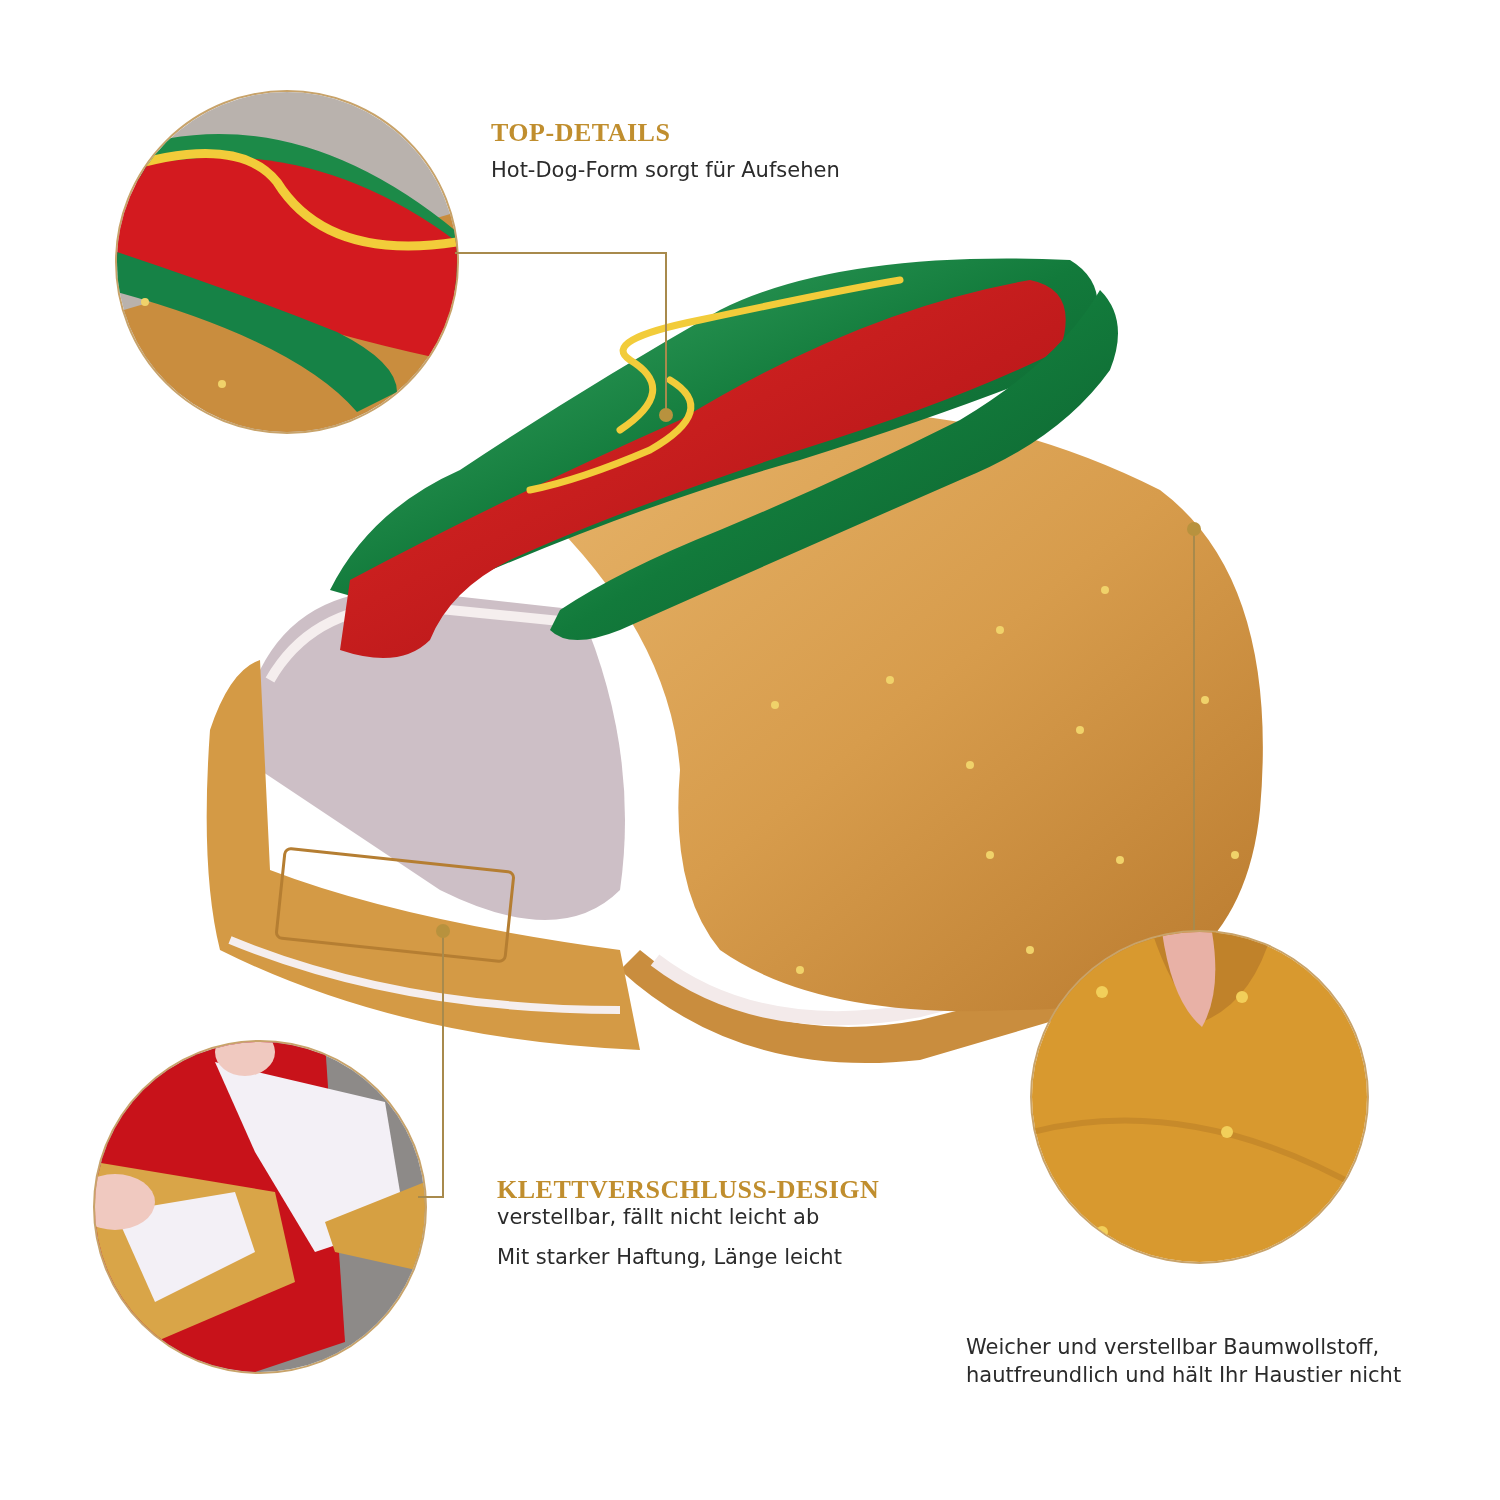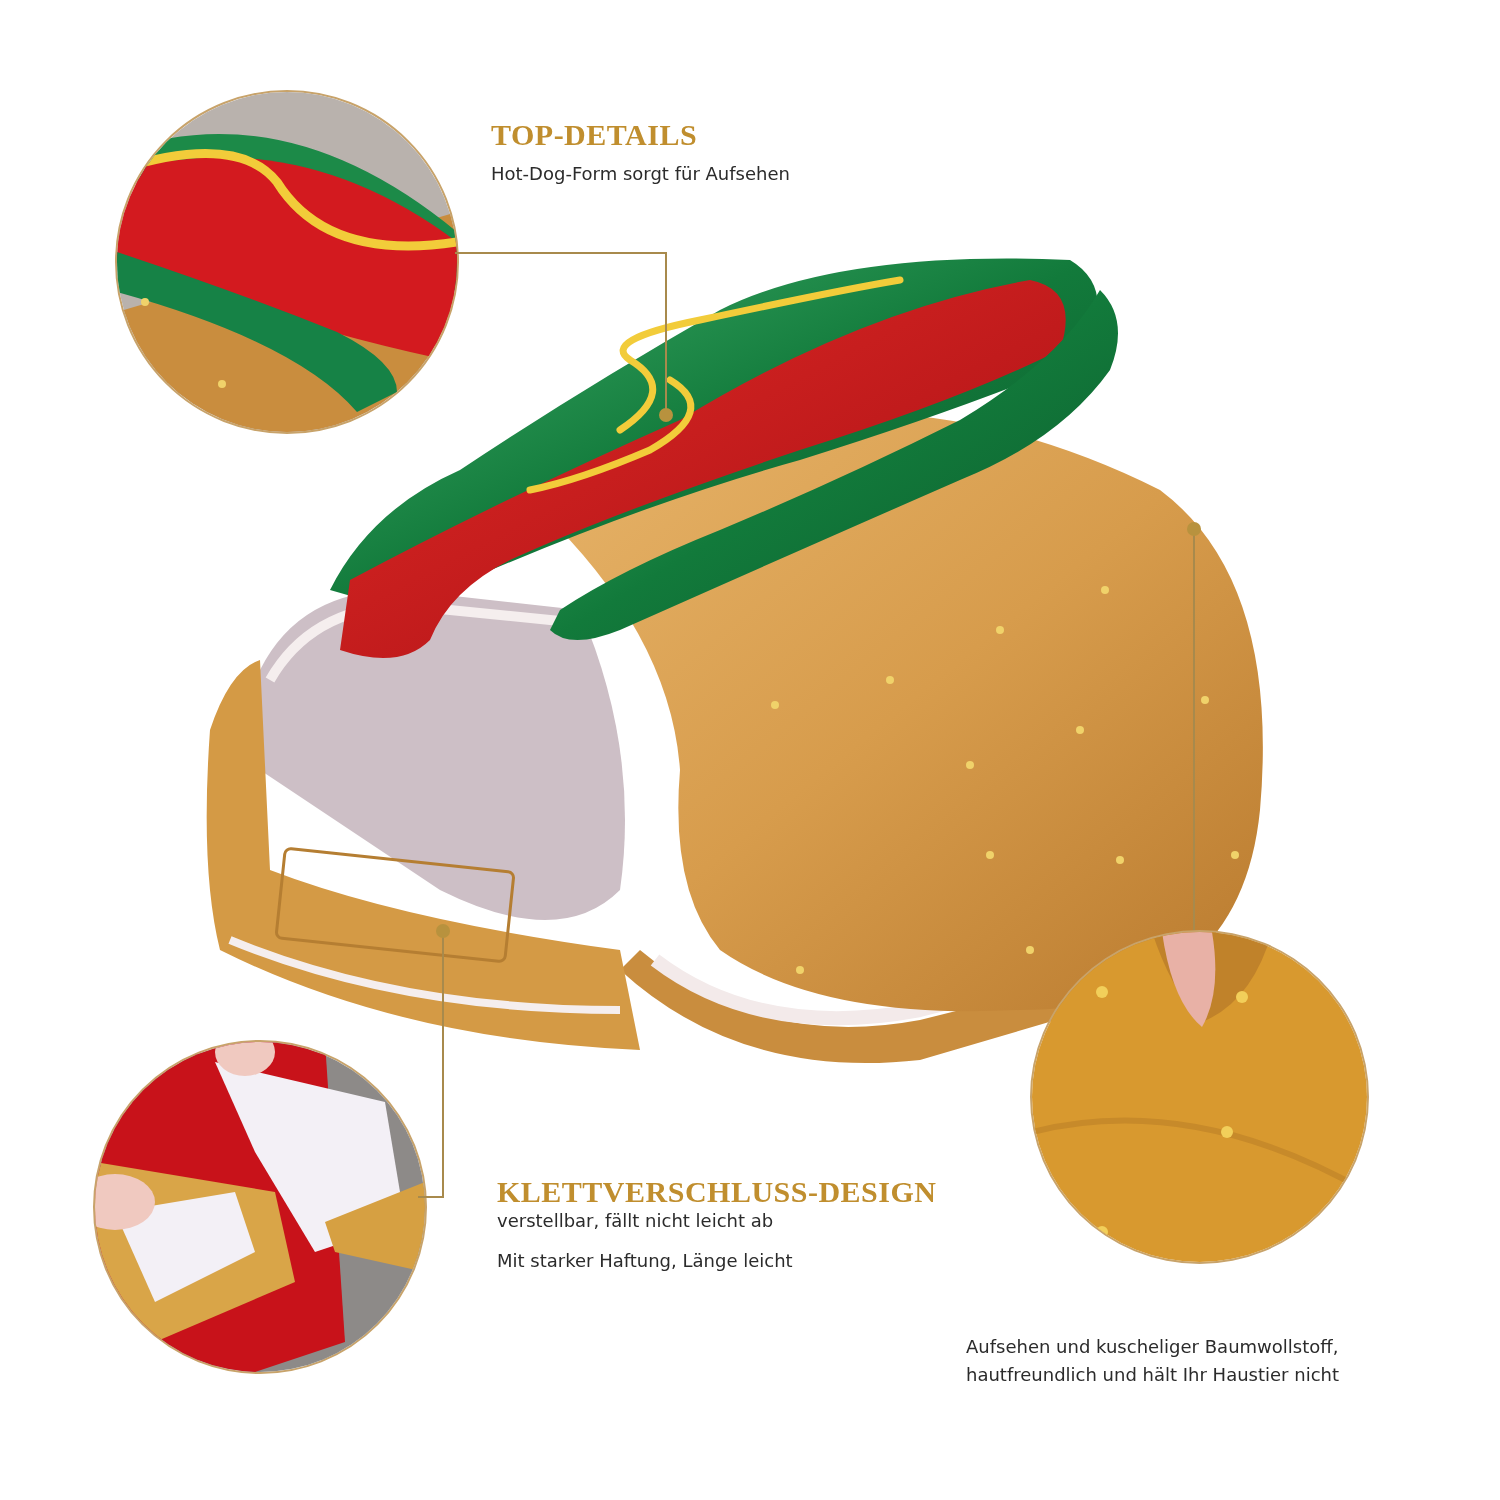--- a/index.html
+++ b/index.html
@@ -2,30 +2,30 @@
 <html><head>
   <meta charset="utf-8">
   <style>
     html, body { margin: 0; padding: 0; background: #ffffff; }
     body { width: 1500px; height: 1500px; position: relative; overflow: hidden; }
     .abs { position: absolute; }
     .heading {
       font-family: "Liberation Serif", "DejaVu Serif", serif;
       font-weight: bold;
       color: #c08e2e;
-      font-size: 30px;
+      font-size: 26px;
       letter-spacing: 0.5px;
       margin: 0;
       line-height: 1;
       white-space: nowrap;
     }
     .desc {
       font-family: "DejaVu Sans", "Liberation Sans", sans-serif;
       color: #2b2b2b;
-      font-size: 18px;
+      font-size: 21px;
       line-height: 28px;
       margin: 0;
     }
     .leader { position: absolute; background: #a88a4c; }
     .dot { position: absolute; width: 14px; height: 14px; border-radius: 50%; background: #b8923e; }
     svg { display: block; }
   </style>
 </head>
 <body>
 
@@ -143,15 +143,15 @@
   <p class="desc" style="margin-top:10px;">Hot-Dog-Form sorgt für Aufsehen</p>
 </div>
 
 <div class="abs" style="left:497px;top:1177px;">
   <h2 class="heading">KLETTVERSCHLUSS-DESIGN</h2>
   <p class="desc">verstellbar, fällt nicht leicht ab</p>
   <p class="desc" style="margin-top:12px;">Mit starker Haftung, Länge leicht</p>
 </div>
 
 <div class="abs" style="left:966px;top:1321px;">
-  <p class="desc" style="margin-top:12px;">Aufsehen und kuscheliger Baumwollstoff,</p>
+  <p class="desc" style="margin-top:12px;">Weicher und verstellbar Baumwollstoff,</p>
   <p class="desc">hautfreundlich und hält Ihr Haustier nicht</p>
 </div>
 
 </body></html>

